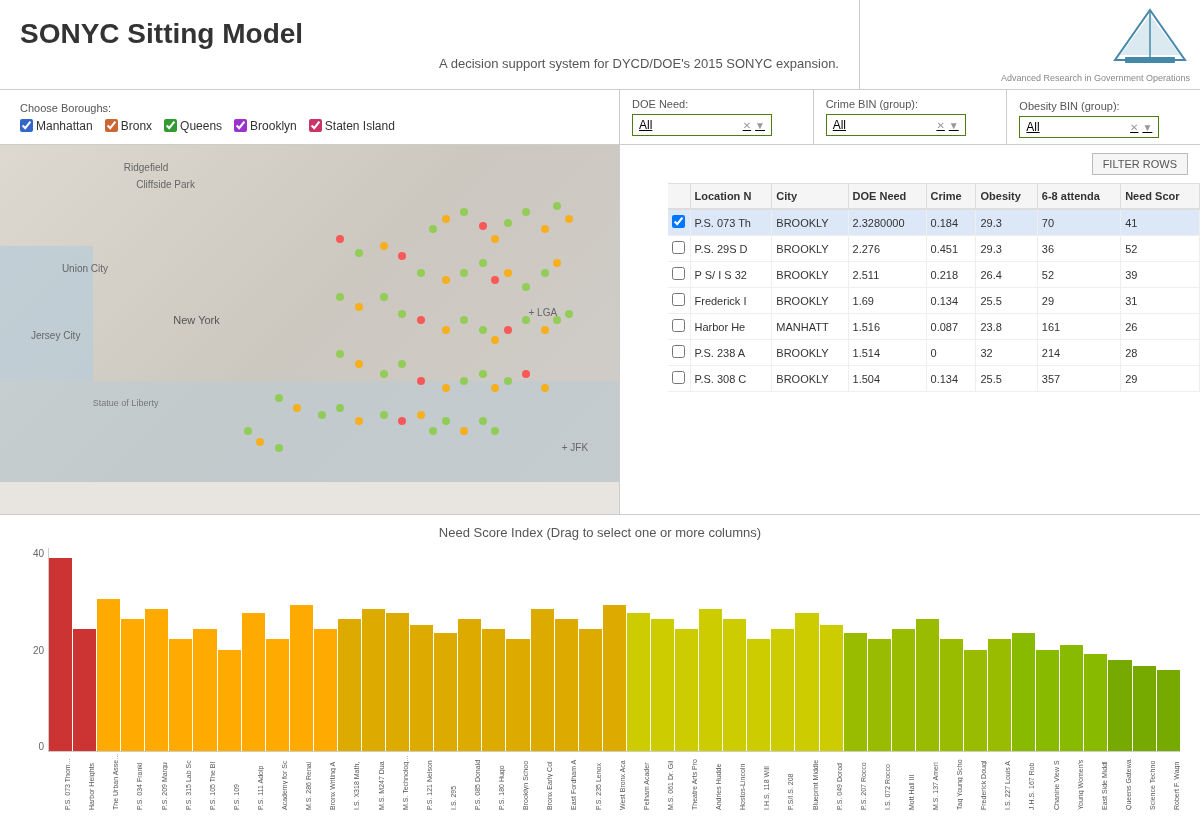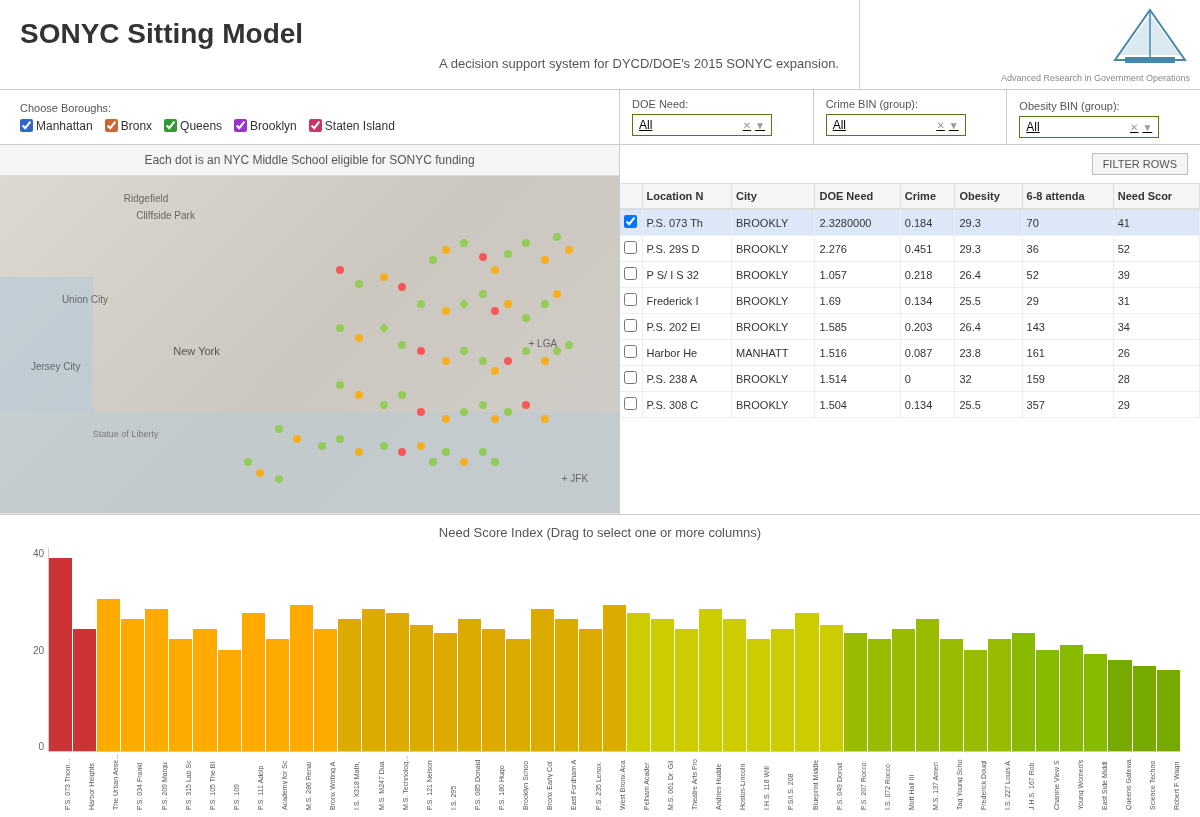--- a/index.html
+++ b/index.html
@@ -31,21 +31,21 @@
     .filter-select-text { flex: 1; }
     .filter-icons { display: flex; gap: 4px; align-items: center; color: #999; font-size: 10px; }
 
     
     .row-main { display: flex; height: 370px; background: #fff; border-bottom: 1px solid #ccc; }
     .map-section { flex: 0 0 620px; border-right: 1px solid #ccc; position: relative; overflow: hidden; background: #e8e4df; }
     .map-caption { text-align: center; font-size: 12px; color: #555; padding: 8px; background: #f5f5f5; border-bottom: 1px solid #ddd; }
     .map-canvas { width: 100%; height: calc(100% - 32px); position: relative; overflow: hidden; }
 
     
-    .table-section { flex: 1; overflow: hidden; display: flex; flex-direction: column; }
+    .table-section { flex: 1; overflow: hidden; display: flex; flex-direction: column; padding-left: 48px; }
     .table-header-bar { display: flex; justify-content: flex-end; padding: 8px 12px; border-bottom: 1px solid #ddd; }
     .filter-rows-btn { font-size: 11px; color: #555; border: 1px solid #bbb; background: #f5f5f5; padding: 4px 10px; cursor: pointer; }
     .data-table { width: 100%; border-collapse: collapse; font-size: 11px; }
     .data-table th { background: #f5f5f5; border-bottom: 2px solid #ddd; border-right: 1px solid #ddd; padding: 6px 4px; text-align: left; font-weight: 600; color: #333; white-space: nowrap; }
     .data-table td { border-bottom: 1px solid #eee; border-right: 1px solid #eee; padding: 5px 4px; color: #333; white-space: nowrap; }
     .data-table tr.selected { background: #dce8f8; }
     .col-check { width: 22px; text-align: center; }
     .table-wrapper { overflow-y: auto; flex: 1; }
 
     
@@ -139,21 +139,20 @@
             <span>✕</span>
             <span>▼</span>
           </span>
         </div>
       </div>
     </div>
   </div>
 
   <div class="row-main">
     <div class="map-section">
-      <div class="map-caption">Each dot is an NYC Middle School eligible for SONYC funding</div>
       <div class="map-canvas" id="map-canvas">
 
         <div style="width:100%;height:100%;background: linear-gradient(135deg, #ddd8d0 0%, #ccc8c0 50%, #d0ccc8 100%); position:relative;">
 
           <div style="position:absolute;left:0;top:30%;width:15%;height:40%;background:#b8ccd8;opacity:0.7;"></div>
           <div style="position:absolute;left:0;top:70%;width:100%;height:30%;background:#b8ccd8;opacity:0.5;"></div>
 
           <div style="position:absolute;left:20%;top:5%;font-size:10px;color:#666;">Ridgefield</div>
           <div style="position:absolute;left:22%;top:10%;font-size:10px;color:#666;">Cliffside Park</div>
           <div style="position:absolute;left:10%;top:35%;font-size:10px;color:#666;">Union City</div>
@@ -270,64 +269,54 @@
     <td>2.276</td>
     <td>0.451</td>
     <td>29.3</td>
     <td>36</td>
     <td>52</td>
   </tr>
               <tr>
     <td class="col-check"><input type="checkbox" style=""></td>
     <td>P S/ I S 32</td>
     <td>BROOKLY</td>
-    <td>1.057</td>
+    <td>2.511</td>
     <td>0.218</td>
     <td>26.4</td>
     <td>52</td>
     <td>39</td>
   </tr>
               <tr>
     <td class="col-check"><input type="checkbox" style=""></td>
     <td>Frederick I</td>
     <td>BROOKLY</td>
     <td>1.69</td>
     <td>0.134</td>
     <td>25.5</td>
     <td>29</td>
     <td>31</td>
-  </tr>
-              <tr>
-    <td class="col-check"><input type="checkbox" style=""></td>
-    <td>P.S. 202 El</td>
-    <td>BROOKLY</td>
-    <td>1.585</td>
-    <td>0.203</td>
-    <td>26.4</td>
-    <td>143</td>
-    <td>34</td>
   </tr>
               <tr>
     <td class="col-check"><input type="checkbox" style=""></td>
     <td>Harbor He</td>
     <td>MANHATT</td>
     <td>1.516</td>
     <td>0.087</td>
     <td>23.8</td>
     <td>161</td>
     <td>26</td>
   </tr>
               <tr>
     <td class="col-check"><input type="checkbox" style=""></td>
     <td>P.S. 238 A</td>
     <td>BROOKLY</td>
     <td>1.514</td>
     <td>0</td>
     <td>32</td>
-    <td>159</td>
+    <td>214</td>
     <td>28</td>
   </tr>
               <tr>
     <td class="col-check"><input type="checkbox" style=""></td>
     <td>P.S. 308 C</td>
     <td>BROOKLY</td>
     <td>1.504</td>
     <td>0.134</td>
     <td>25.5</td>
     <td>357</td>

